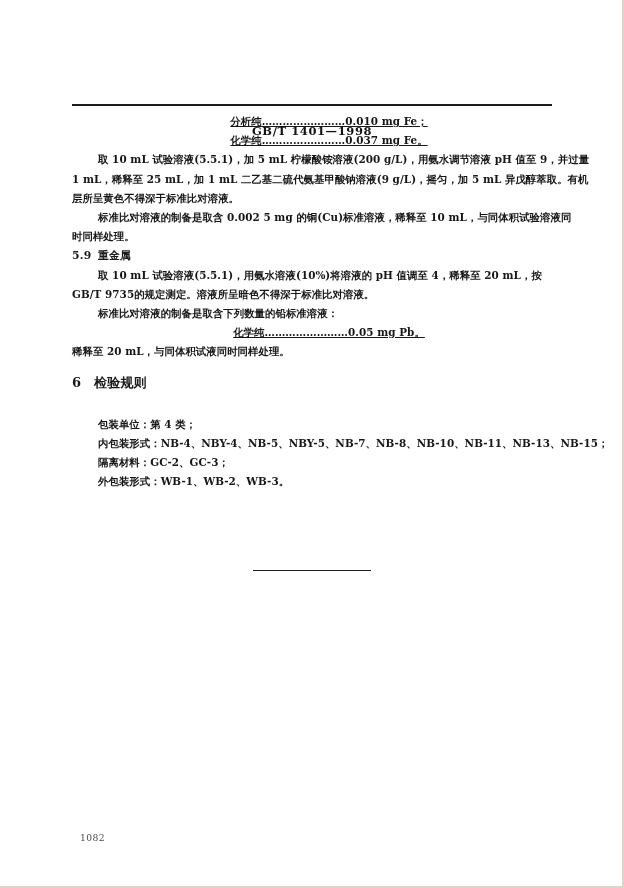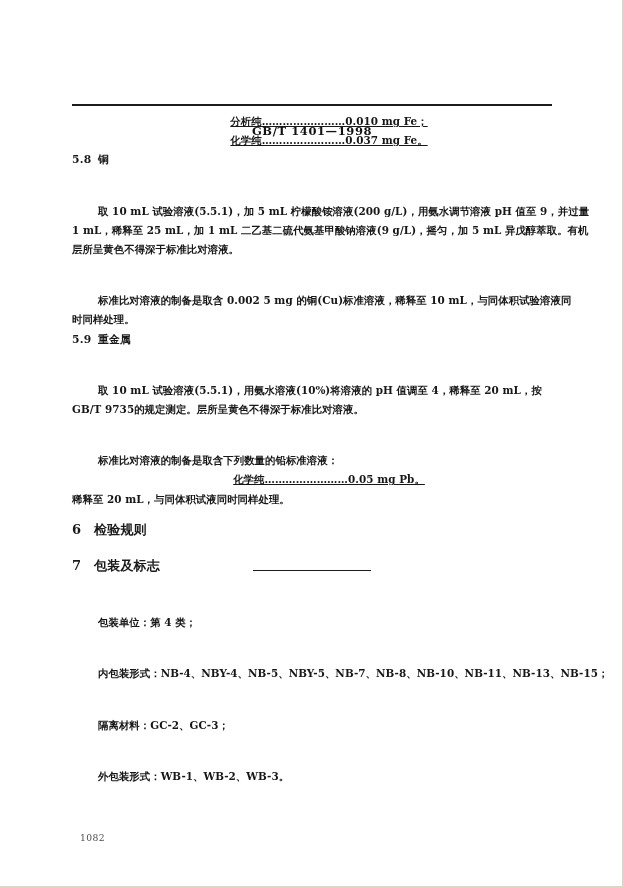--- a/index.html
+++ b/index.html
@@ -105,21 +105,20 @@
   .clause-major {
     font-size: 13px;
   }
   .clause-major .num {
     min-width: 22px;
   }
 
   
   .indent {
     text-indent: 26px;
-    margin-top: 32px;
   }
 
   .gap-sm { height: 6px; }
   .gap-md { height: 11px; }
 
   
   .end-rule-wrap {
     position: absolute;
     left: 72px;
     top: 560px;
@@ -153,54 +152,48 @@
   <div class="header">
     <span class="header-title">GB/T 1401—1998</span>
   </div>
   <div class="header-rule"></div>
 
   <div class="content">
 
     <div class="line spec-line">分析纯……………………0.010 mg Fe；</div>
     <div class="line spec-line">化学纯……………………0.037 mg Fe。</div>
 
-    <div class="clause">
-      <span class="num">5.8</span><span>铜</span>
-    </div>
 
     <div class="line indent">取 10 mL 试验溶液(5.5.1)，加 5 mL 柠檬酸铵溶液(200 g/L)，用氨水调节溶液 pH 值至 9，并过量</div>
     <div class="line">1 mL，稀释至 25 mL，加 1 mL 二乙基二硫代氨基甲酸钠溶液(9 g/L)，摇匀，加 5 mL 异戊醇萃取。有机</div>
     <div class="line">层所呈黄色不得深于标准比对溶液。</div>
 
     <div class="line indent">标准比对溶液的制备是取含 0.002 5 mg 的铜(Cu)标准溶液，稀释至 10 mL，与同体积试验溶液同</div>
     <div class="line">时同样处理。</div>
 
     <div class="clause">
       <span class="num">5.9</span><span>重金属</span>
     </div>
 
     <div class="line indent">取 10 mL 试验溶液(5.5.1)，用氨水溶液(10%)将溶液的 pH 值调至 4，稀释至 20 mL，按</div>
-    <div class="line">GB/T 9735的规定测定。层所呈黄色不得深于标准比对溶液。</div>
+    <div class="line">GB/T 9735的规定测定。溶液所呈暗色不得深于标准比对溶液。</div>
     <div class="line indent">标准比对溶液的制备是取含下列数量的铅标准溶液：</div>
 
     <div class="line spec-line">化学纯……………………0.05 mg Pb。</div>
     <div class="line">稀释至 20 mL，与同体积试液同时同样处理。</div>
 
     <div class="gap-md"></div>
 
     <div class="clause clause-major">
       <span class="num">6</span><span>检验规则</span>
     </div>
     <div class="gap-sm"></div>
 
     <div class="gap-md"></div>
 
-    <div class="clause clause-major">
-      <span class="num">7</span><span>包装及标志</span>
-    </div>
     <div class="gap-sm"></div>
     <div class="line indent">包装单位：第 4 类；</div>
     <div class="line indent">内包装形式：NB-4、NBY-4、NB-5、NBY-5、NB-7、NB-8、NB-10、NB-11、NB-13、NB-15；</div>
     <div class="line indent">隔离材料：GC-2、GC-3；</div>
     <div class="line indent">外包装形式：WB-1、WB-2、WB-3。</div>
 
   </div>
 
   <div class="end-rule-wrap">
     <span class="end-rule"></span>

